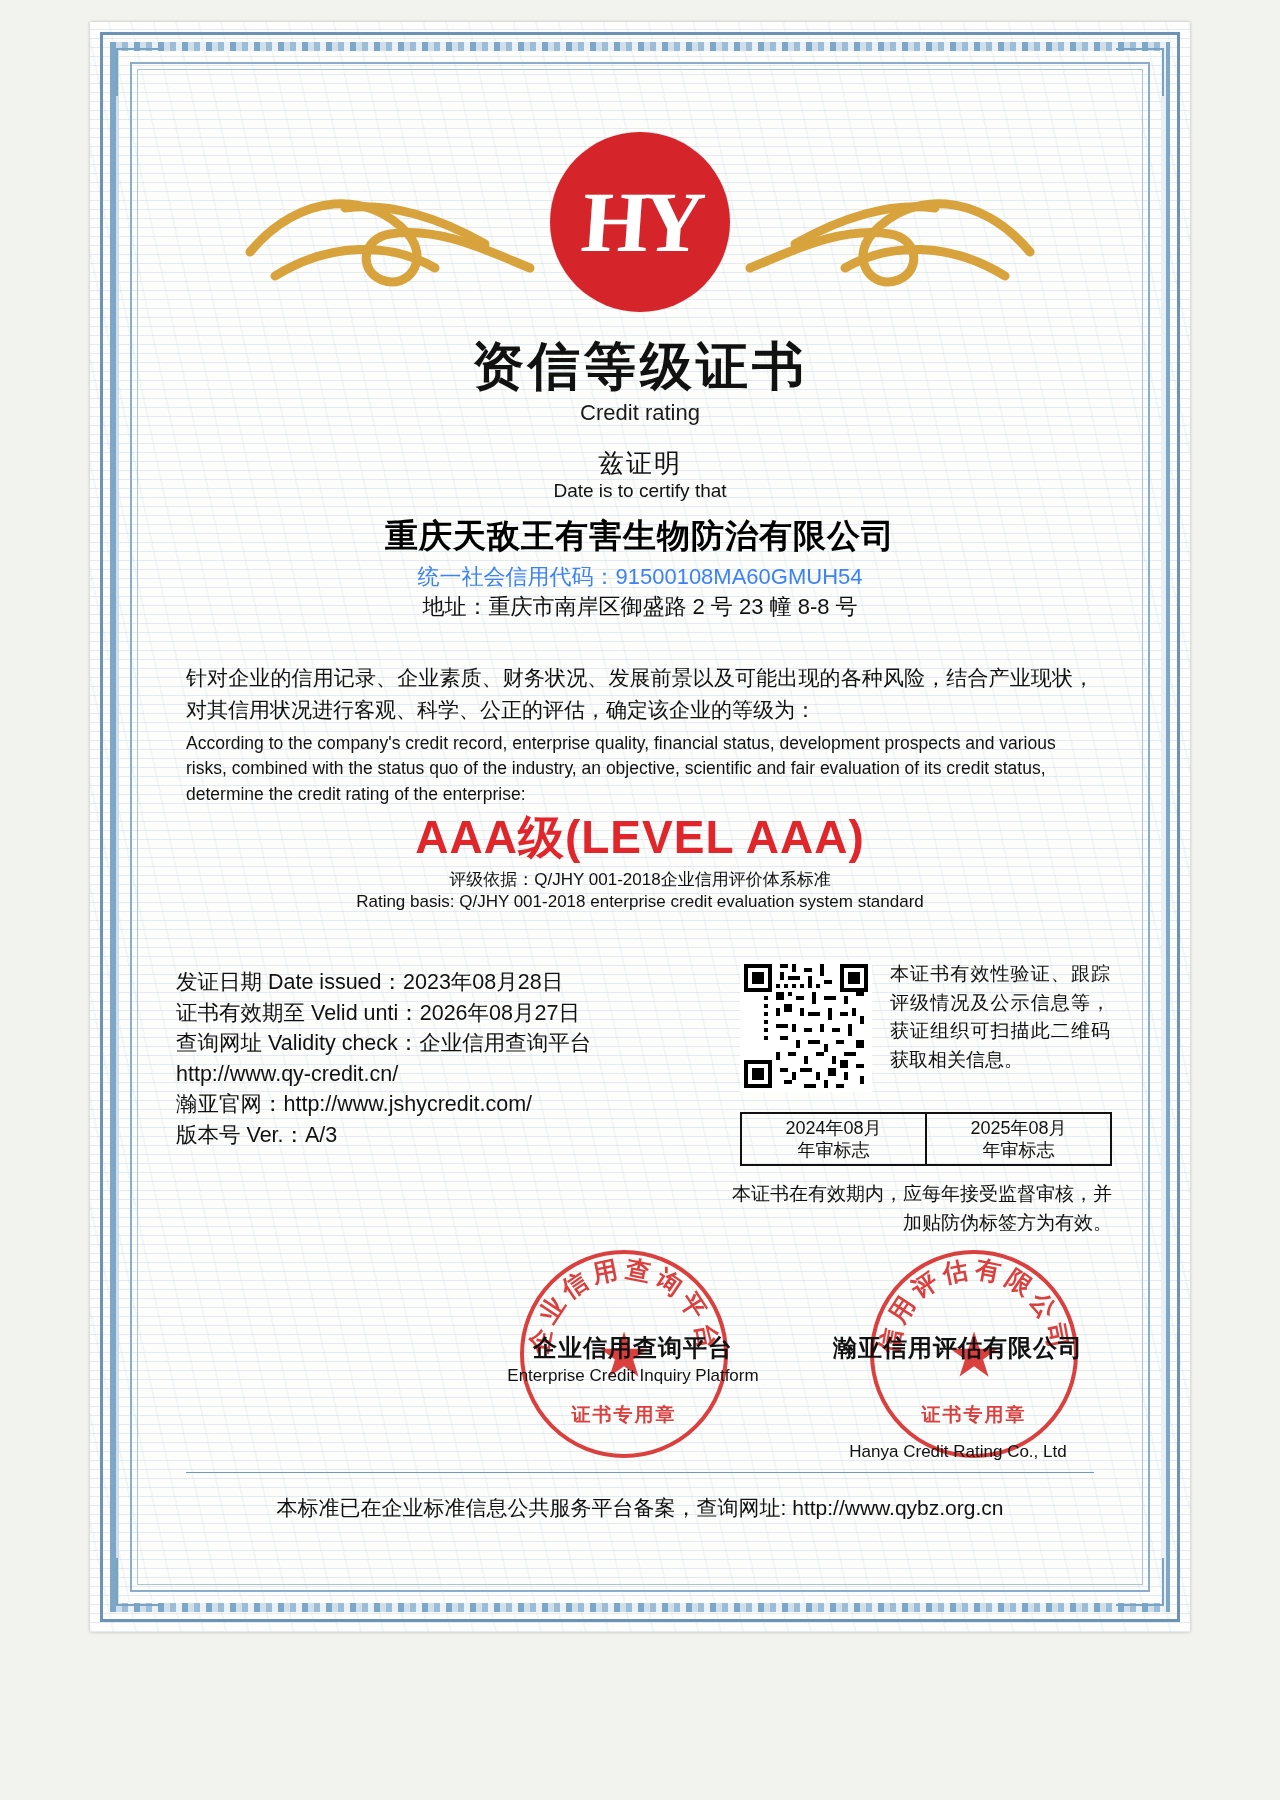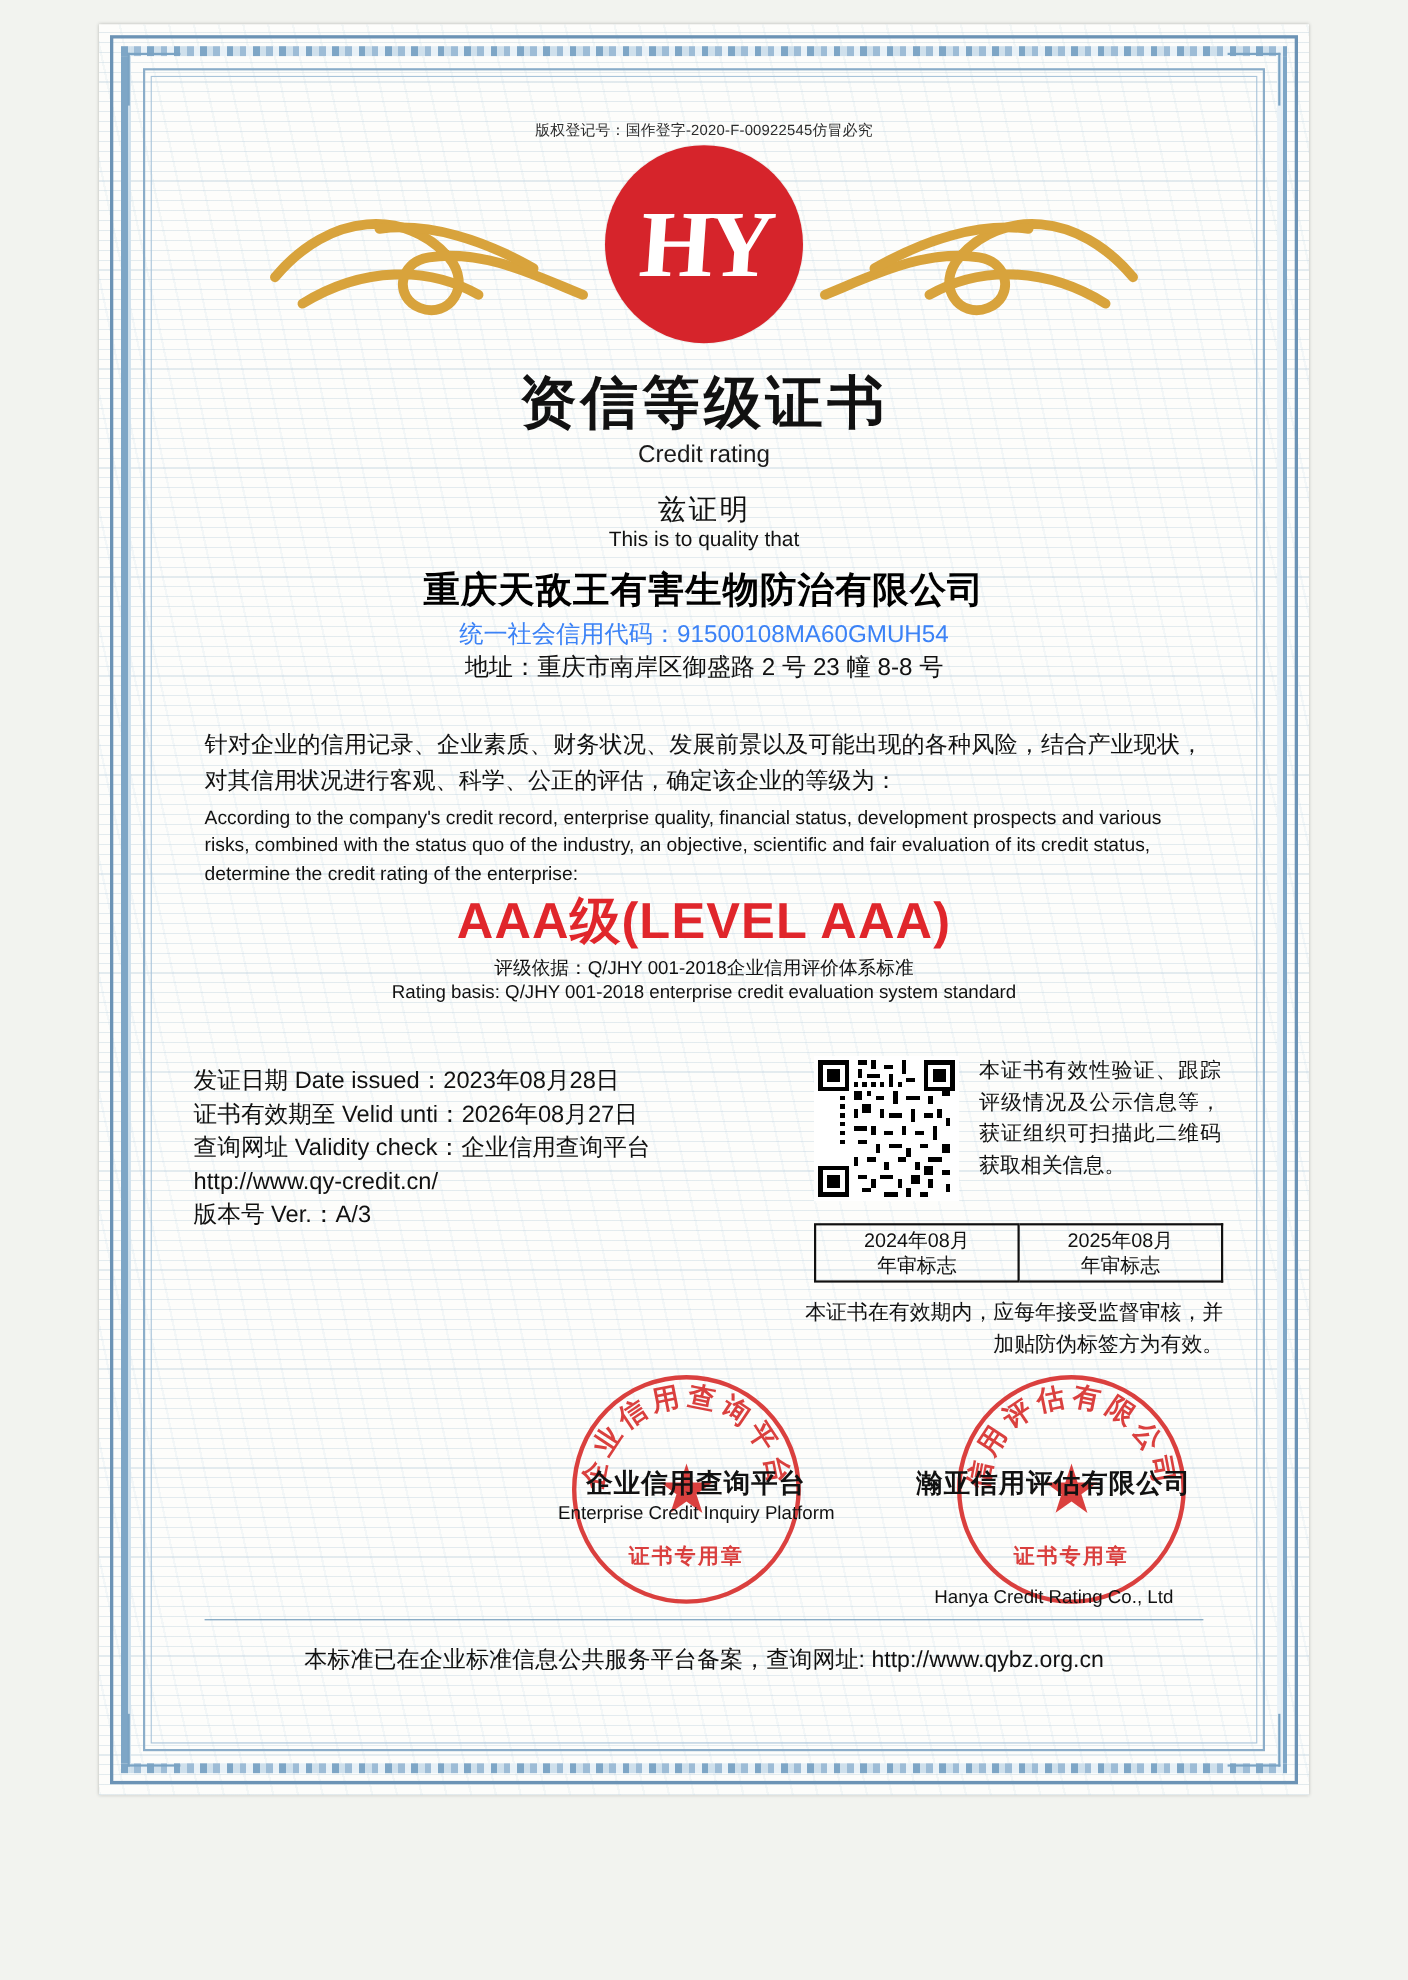--- a/index.html
+++ b/index.html
@@ -258,59 +258,59 @@
   <div class="frame-mid"></div>
   <div class="frame-inner"></div>
   <div class="frame-thin"></div>
   <div class="corner tl"></div>
   <div class="corner tr"></div>
   <div class="corner bl"></div>
   <div class="corner br"></div>
 
   <div class="content">
 
-    <div class="copyright">版权登记号：国作登字-2020-F-00922545仿冒必究</div>
 
     <svg class="flourish" viewBox="0 0 1100 140">
       <g fill="none" stroke="#d8a33c" stroke-width="9" stroke-linecap="round">
         <path d="M160 80 C 210 20, 280 18, 318 62 C 340 88, 318 118, 292 108 C 268 99, 272 66, 300 62 C 350 54, 400 80, 440 96"></path>
         <path d="M185 104 C 240 70, 300 70, 345 96"></path>
         <path d="M255 36 C 300 30, 350 46, 395 72"></path>
         <path d="M940 80 C 890 20, 820 18, 782 62 C 760 88, 782 118, 808 108 C 832 99, 828 66, 800 62 C 750 54, 700 80, 660 96"></path>
         <path d="M915 104 C 860 70, 800 70, 755 96"></path>
         <path d="M845 36 C 800 30, 750 46, 705 72"></path>
       </g>
     </svg>
 
     <div class="logo">
       <span class="logo-mark">HY</span>
     </div>
 
     <div class="title-cn">资信等级证书</div>
     <div class="title-en">Credit rating</div>
     <div class="certify-cn">兹证明</div>
-    <div class="certify-en">This is to quality that</div>
+    <div class="certify-en">Date is to certify that</div>
     <div class="company">重庆天敌王有害生物防治有限公司</div>
     <div class="usci">统一社会信用代码：91500108MA60GMUH54</div>
     <div class="address">地址：重庆市南岸区御盛路 2 号 23 幢 8-8 号</div>
 
     <div class="para">
       <div class="para-cn">针对企业的信用记录、企业素质、财务状况、发展前景以及可能出现的各种风险，结合产业现状，对其信用状况进行客观、科学、公正的评估，确定该企业的等级为：</div>
       <div class="para-en">According to the company's credit record, enterprise quality, financial status, development prospects and various risks, combined with the status quo of the industry, an objective, scientific and fair evaluation of its credit status, determine the credit rating of the enterprise:</div>
     </div>
 
     <div class="level">AAA级(LEVEL AAA)</div>
     <div class="basis-cn">评级依据：Q/JHY 001-2018企业信用评价体系标准</div>
     <div class="basis-en">Rating basis: Q/JHY 001-2018 enterprise credit evaluation system standard</div>
 
     <div class="details">
       <div class="row">发证日期 Date issued：2023年08月28日</div>
       <div class="row">证书有效期至 Velid unti：2026年08月27日</div>
       <div class="row">查询网址 Validity check：企业信用查询平台</div>
       <div class="row">http://www.qy-credit.cn/</div>
+      <div class="row">瀚亚官网：http://www.jshycredit.com/</div>
       <div class="row">版本号 Ver.：A/3</div>
     </div>
 
     <div class="qr">
       <svg width="132" height="132" viewBox="0 0 33 33" shape-rendering="crispEdges">
         <rect width="33" height="33" fill="#ffffff"></rect>
         <g fill="#000000">
 
           <rect x="1" y="1" width="7" height="7"></rect>
             <rect x="2" y="2" width="5" height="5" fill="#fff"></rect>

